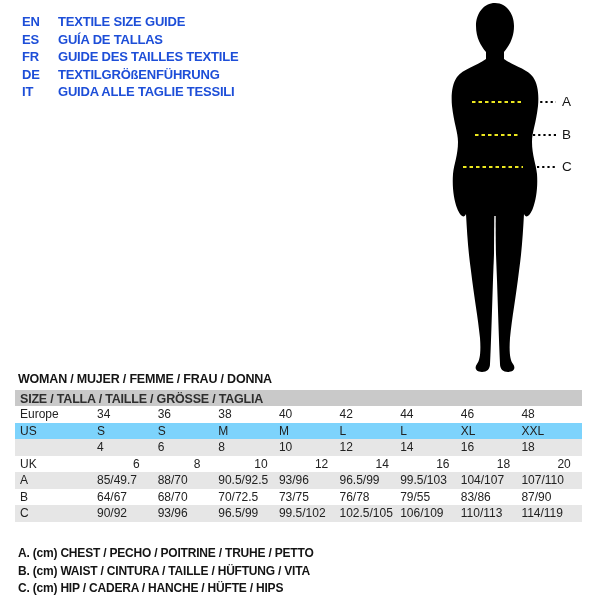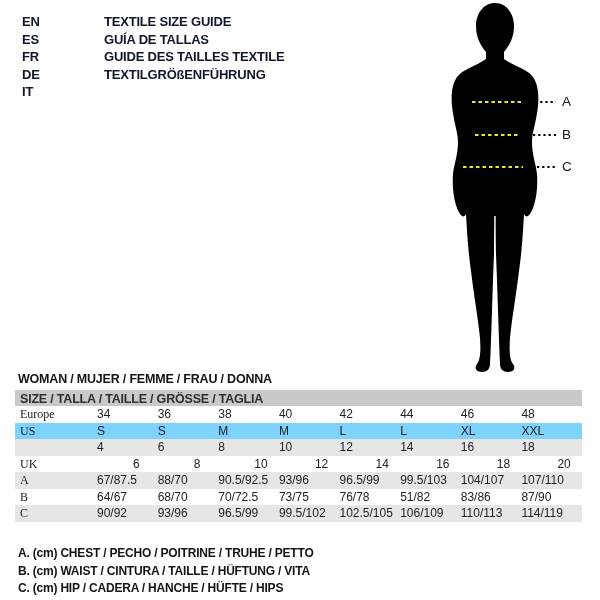--- a/index.html
+++ b/index.html
@@ -5,34 +5,34 @@
   html,body{margin:0;padding:0;}
   body{
     width:600px;height:600px;position:relative;overflow:hidden;
     background:#ffffff;
     font-family:"Liberation Sans", sans-serif;
     color:#1a1a1a;
   }
   
   .langs{position:absolute;left:22px;top:13px;}
   .lang-row{display:flex;height:17.5px;line-height:17.5px;
-    font-weight:700;font-size:13px;letter-spacing:-0.2px;color:#0f172a;gap:46px;}
+    font-weight:700;font-size:13px;letter-spacing:-0.2px;color:#1d4ed8;}
   .lang-code{width:36px;}
   
   .figure{position:absolute;left:440px;top:0;width:160px;height:380px;}
   .marker-label{font-family:"Liberation Sans",sans-serif;font-size:13.5px;fill:#141414;}
   
   .group-title{position:absolute;left:18px;top:372px;
     font-weight:700;font-size:12.5px;letter-spacing:-0.2px;color:#141414;}
   
   .size-table{position:absolute;left:15px;top:390px;width:567px;font-size:12px;}
   .t-header{height:16px;line-height:18px;padding-left:5px;
     font-weight:700;font-size:12.5px;letter-spacing:-0.2px;color:#2e2e2e;}
   .t-row{display:flex;height:16.5px;line-height:16.5px;color:#222;}
-  .t-label{width:77px;padding-left:5px;text-align:left;font-family:Liberation Serif, serif;}
+  .t-label{width:77px;padding-left:5px;text-align:left;}
   .t-cell{flex:1;text-align:left;}
   
   .legend{position:absolute;left:18px;top:545px;}
   .legend-line{height:17.5px;line-height:17.5px;
     font-weight:700;font-size:12px;letter-spacing:-0.2px;color:#141414;}
 </style>
 </head>
 <body>
 
 <div class="langs">
@@ -47,20 +47,21 @@
   <div class="lang-row">
     <span class="lang-code">FR</span>
     <span class="lang-label">GUIDE DES TAILLES TEXTILE</span>
   </div>
   <div class="lang-row">
     <span class="lang-code">DE</span>
     <span class="lang-label">TEXTILGRÖßENFÜHRUNG</span>
   </div>
   <div class="lang-row">
     <span class="lang-code">IT</span>
+    <span class="lang-label">GUIDA ALLE TAGLIE TESSILI</span>
   </div>
 </div>
 
 <svg class="figure" viewBox="0 0 160 380" xmlns="http://www.w3.org/2000/svg">
   <path fill="#000000" d="
     M55,3
     C66,3 74,13 74,26
     C74,38 69,46 64,52
     L64,59
     C74,66 87,69 93,77
@@ -151,37 +152,37 @@
         <div class="t-cell">8</div>
         <div class="t-cell">10</div>
         <div class="t-cell">12</div>
         <div class="t-cell">14</div>
         <div class="t-cell">16</div>
         <div class="t-cell">18</div>
         <div class="t-cell">20</div>
       </div>
       <div class="t-row" style="background: rgb(230, 230, 230);">
         <div class="t-label">A</div>
-        <div class="t-cell">67/87.5</div>
+        <div class="t-cell">85/49.7</div>
         <div class="t-cell">88/70</div>
         <div class="t-cell">90.5/92.5</div>
         <div class="t-cell">93/96</div>
         <div class="t-cell">96.5/99</div>
         <div class="t-cell">99.5/103</div>
         <div class="t-cell">104/107</div>
         <div class="t-cell">107/110</div>
       </div>
       <div class="t-row" style="background: rgb(255, 255, 255);">
         <div class="t-label">B</div>
         <div class="t-cell">64/67</div>
         <div class="t-cell">68/70</div>
         <div class="t-cell">70/72.5</div>
         <div class="t-cell">73/75</div>
         <div class="t-cell">76/78</div>
-        <div class="t-cell">51/82</div>
+        <div class="t-cell">79/55</div>
         <div class="t-cell">83/86</div>
         <div class="t-cell">87/90</div>
       </div>
       <div class="t-row" style="background: rgb(230, 230, 230);">
         <div class="t-label">C</div>
         <div class="t-cell">90/92</div>
         <div class="t-cell">93/96</div>
         <div class="t-cell">96.5/99</div>
         <div class="t-cell">99.5/102</div>
         <div class="t-cell">102.5/105</div>

